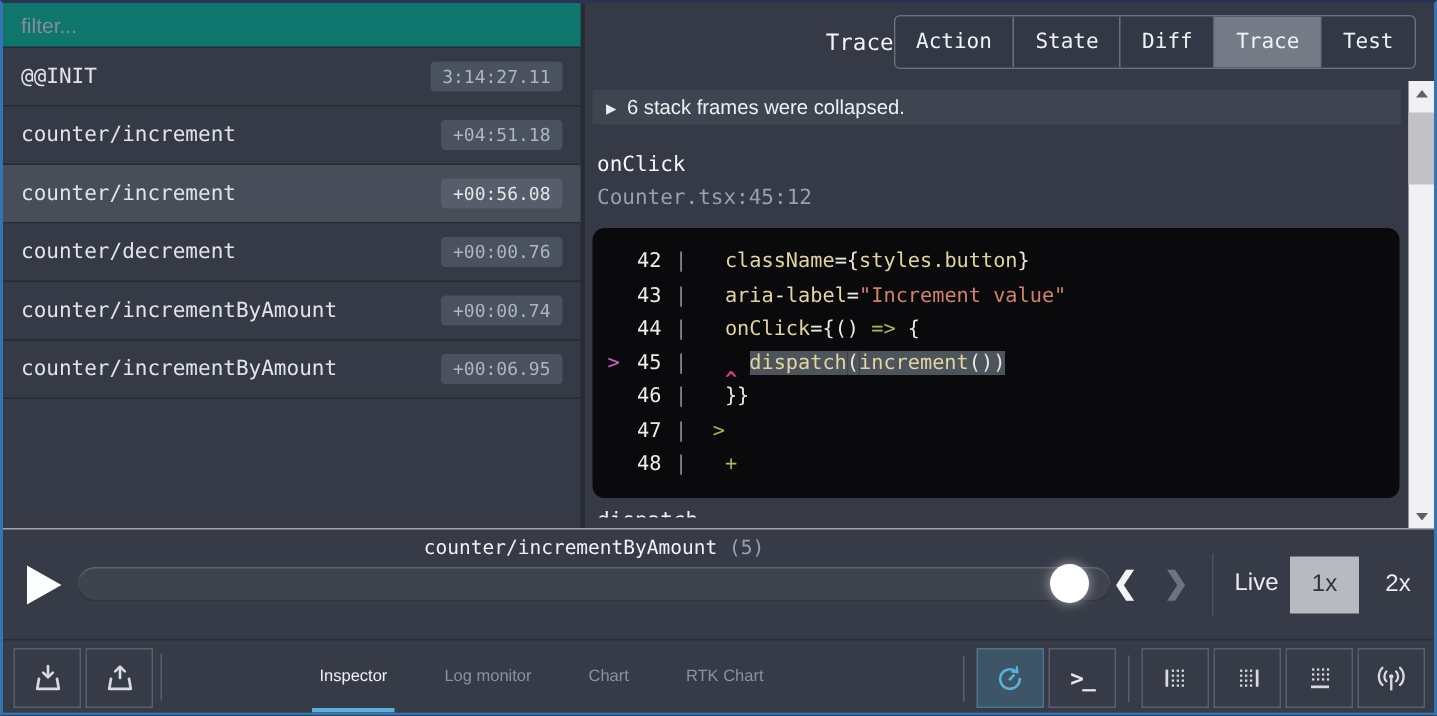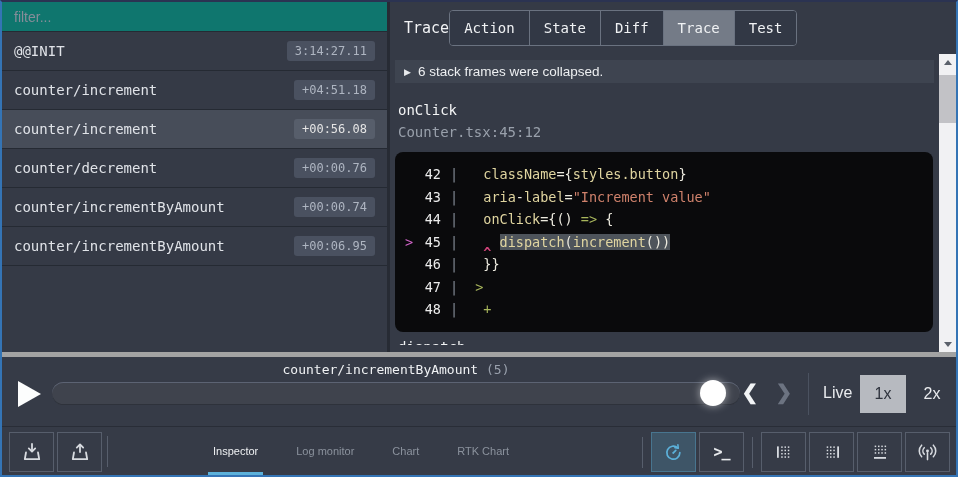--- a/index.html
+++ b/index.html
@@ -25,21 +25,21 @@
   }
   .action-row.selected { background:#474d59; }
   .action-badge {
     font-family:"DejaVu Sans Mono", monospace; font-size:12px;
     background:#4a5160; color:#aeb5c1; padding:3px 8px; border-radius:3px;
   }
   .action-row.selected .action-badge { background:#575e6b; color:#e5e5e5; }
 
   
   .right-panel { flex:1; display:flex; flex-direction:column; min-width:0; }
-  .tabbar { height:52px; flex:none; display:flex; align-items:center; justify-content:flex-start; padding:0 12px 0 14px; }
+  .tabbar { height:52px; flex:none; display:flex; align-items:center; justify-content:flex-end; padding:0 12px 0 14px; }
   .trace-title { font:15px "DejaVu Sans Mono", monospace; color:#f2f3f5; }
   .tabgroup { display:flex; border:1px solid #6a7280; border-radius:4px; overflow:hidden; }
   .rp-tab { padding:9px 14px; font:14px "DejaVu Sans Mono", monospace; color:#f0f2f4; background:#323845; border-left:1px solid #6a7280; cursor:pointer; white-space:nowrap; }
   .rp-tab:first-child { border-left:none; }
   .rp-tab.selected { background:#747b87; }
 
   .right-body { flex:1; display:flex; min-height:0; }
   .content { flex:1; position:relative; overflow:hidden; min-width:0; }
   .banner {
     margin:6px 5px 0 5px; height:23px; background:#3e4450; display:flex; align-items:center;
@@ -67,21 +67,21 @@
 
   
   .scrollbar { width:17px; flex:none; background:#f1f1f3; position:relative; }
   .sb-btn { position:absolute; left:0; width:17px; height:16px; display:flex; align-items:center; justify-content:center; cursor:pointer; }
   .sb-up { top:0; } .sb-down { bottom:0; }
   .sb-tri-up   { width:0; height:0; border-left:4px solid transparent; border-right:4px solid transparent; border-bottom:5px solid #5b616b; }
   .sb-tri-down { width:0; height:0; border-left:4px solid transparent; border-right:4px solid transparent; border-top:5px solid #5b616b; }
   .sb-thumb { position:absolute; left:0; top:21px; width:17px; height:48px; background:#c2c2c6; cursor:grab; }
 
   
-  .playback { height:74px; flex:none; position:relative; background:#363b47; border-top:5px solid #a3a3a3; }
+  .playback { height:74px; flex:none; position:relative; background:#363b47; border-top:1px solid #a3a3a3; }
   .play-btn { position:absolute; left:16px; top:24px; width:0; height:0; cursor:pointer;
     border-left:23px solid #fcfdfd; border-top:13px solid transparent; border-bottom:13px solid transparent; }
   .pb-label { position:absolute; left:50px; top:5px; width:688px; text-align:center;
     font:13px "DejaVu Sans Mono", monospace; color:#f0f2f4; }
   .pb-count { color:#9aa1ad; }
   .slider-track { position:absolute; left:50px; top:25px; width:688px; height:23px; border-radius:12px;
     background:#3f434d; box-shadow:inset 0 1px 0 #5c6373, inset 0 -1px 0 #2e323b; cursor:pointer; }
   .slider-thumb { position:absolute; left:698px; top:23px; width:26px; height:26px; border-radius:50%;
     background:#ffffff; box-shadow:0 0 8px rgba(255,255,255,.55); cursor:grab; }
   .step-btn { position:absolute; top:23px; width:26px; text-align:center; font-size:20px; font-weight:bold; cursor:pointer; }

